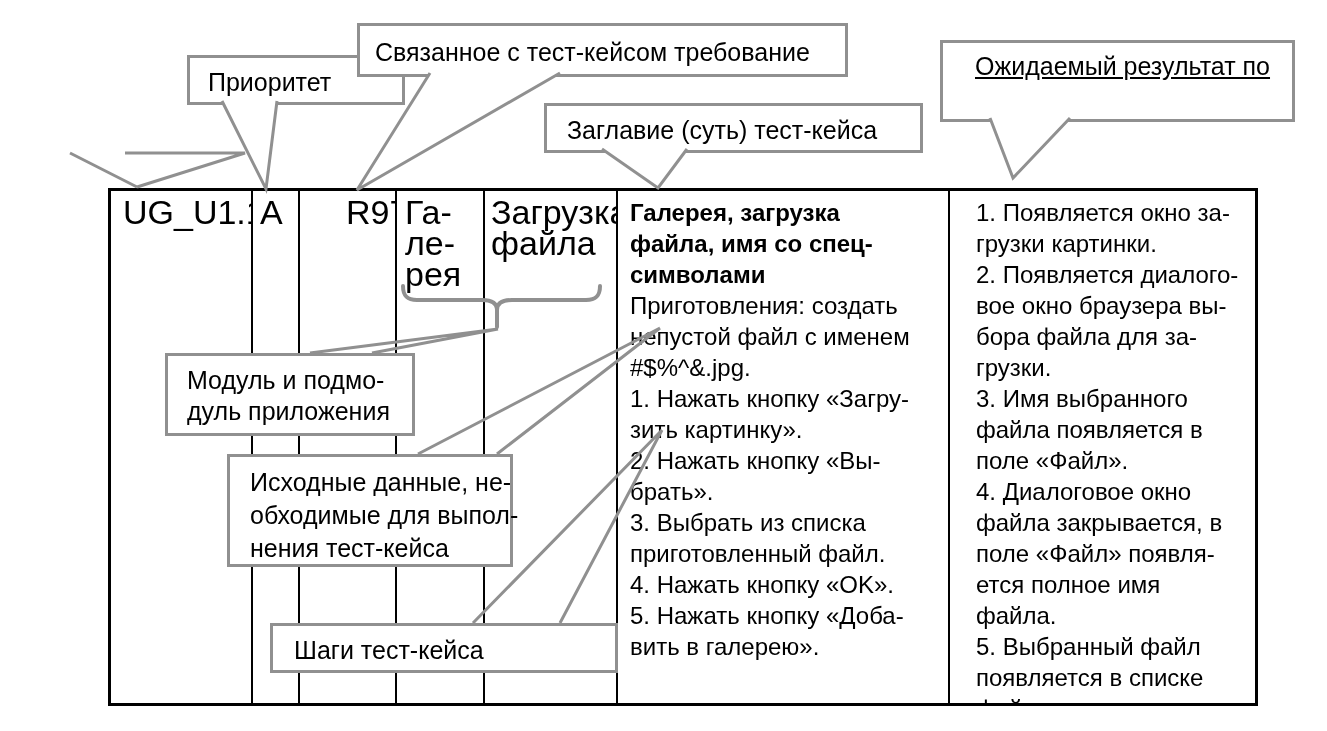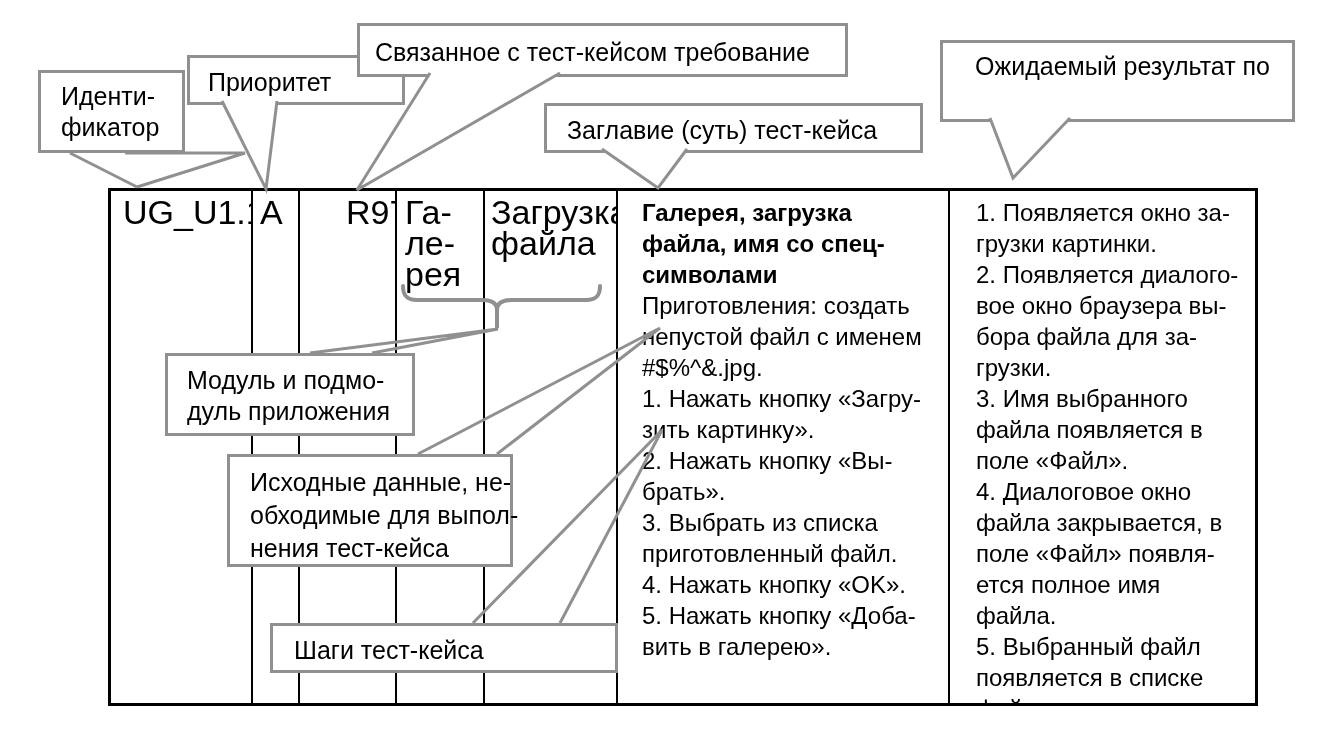--- a/index.html
+++ b/index.html
@@ -12,35 +12,35 @@
     position:absolute;left:108px;top:188px;width:1150px;height:518px;
     border:3px solid #000;box-sizing:border-box;display:flex;z-index:1;background:#fff;
   }
   .tc-col{box-sizing:border-box;border-right:2px solid #000;padding-top:6px;overflow:hidden;}
   .tc-col:last-child{border-right:none;}
   .c1{width:142px;padding-left:12px;}
   .c2{width:47px;padding-left:7px;}
   .c3{width:97px;padding-left:46px;}
   .c4{width:88px;padding-left:8px;}
   .c5{width:133px;padding-left:6px;}
-  .c6{width:332px;padding-left:24px;}
+  .c6{width:332px;padding-left:12px;}
   .c7{width:305px;padding-left:26px;}
   .cell-text{font-size:34px;line-height:31px;white-space:nowrap;}
   .cell-small{font-size:24px;line-height:31px;white-space:nowrap;}
   .bold{font-weight:bold;}
   
   .callout{
     position:absolute;box-sizing:border-box;background:#fff;
     border:3px solid #909090;z-index:2;font-size:25px;line-height:31px;white-space:nowrap;
   }
   .co-identifier{left:38px;top:70px;width:147px;height:83px;padding:8px 0 0 20px;}
   .co-priority{left:187px;top:55px;width:218px;height:50px;padding:9px 0 0 18px;}
   .co-requirement{left:357px;top:23px;width:491px;height:54px;padding:11px 0 0 15px;}
   .co-case-title{left:544px;top:103px;width:379px;height:50px;padding:9px 0 0 20px;}
-  .co-expected{left:940px;top:40px;width:355px;height:82px;padding:8px 0 0 32px;}
+  .co-expected{left:940px;top:40px;width:355px;height:82px;padding:8px 0 0 32px;text-decoration:underline;}
   .co-module{left:165px;top:353px;width:250px;height:83px;padding:9px 0 14px 19px;}
   .co-input-data{left:227px;top:454px;width:286px;height:113px;padding:9px 0 0 20px;line-height:33px;}
   .co-steps{left:270px;top:623px;width:348px;height:50px;padding:9px 8px 0 21px;}
   
   .overlay{position:absolute;left:0;top:0;z-index:3;pointer-events:none;}
 </style>
 </head>
 <body>
 
 <div class="stage">
@@ -105,26 +105,20 @@
           <div>поле «Файл» появля-</div>
           <div>ется полное имя</div>
           <div>файла.</div>
           <div>5. Выбранный файл</div>
           <div>появляется в списке</div>
           <div>файлов галереи.</div>
         </div>
     </div>
   </div>
 
-  <div class="callout co-identifier">
-    <div>
-        <div>Иденти-</div>
-        <div>фикатор</div>
-      </div>
-  </div>
 
   <div class="callout co-priority">
     <div>Приоритет</div>
   </div>
 
   <div class="callout co-requirement">
     <div>Связанное с тест-кейсом требование</div>
   </div>
 
   <div class="callout co-case-title">

